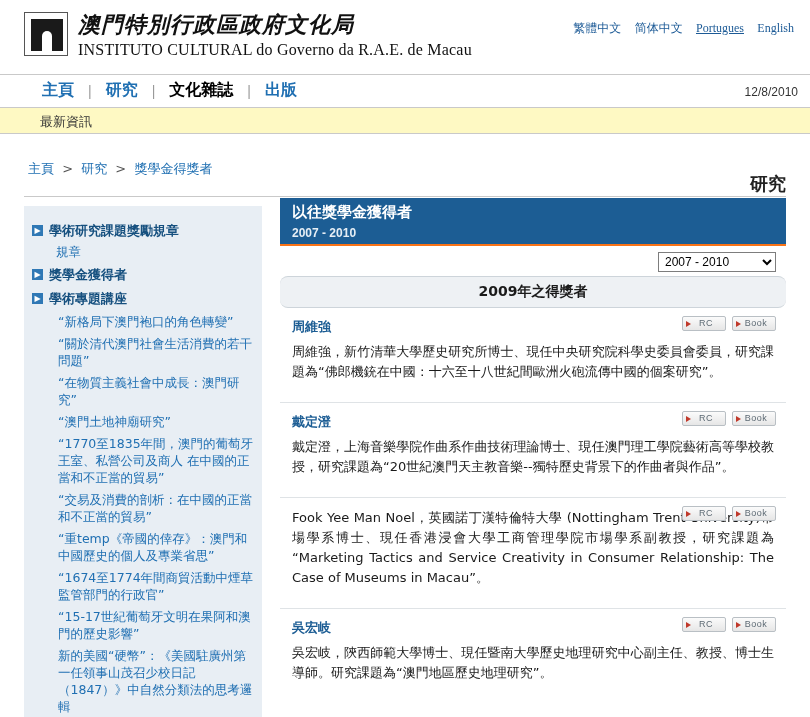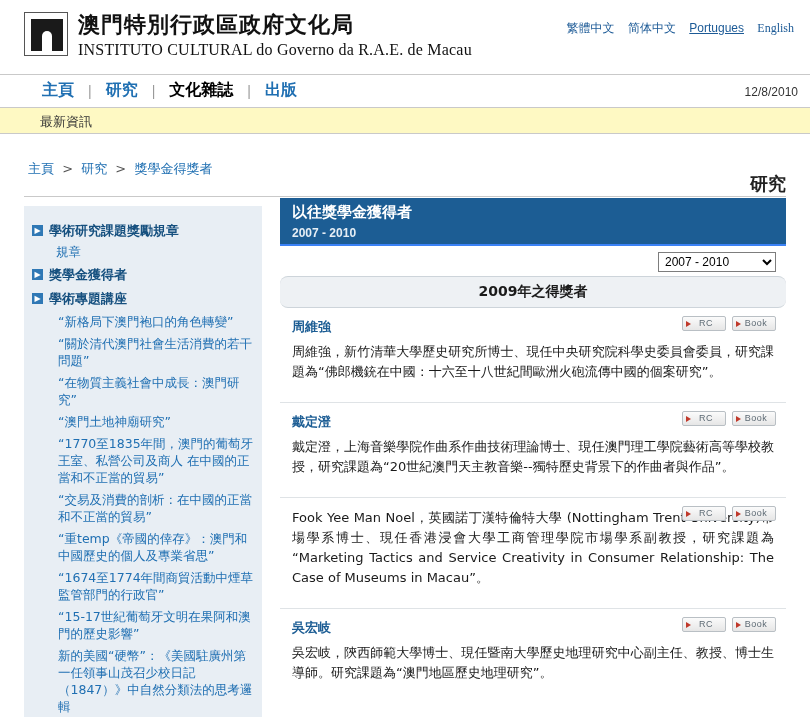--- a/index.html
+++ b/index.html
@@ -54,20 +54,21 @@
     background: #ffffff;
     border-radius: 5px 5px 0 0;
   }
   .logo-text-cn {
     font-family: "DejaVu Sans", sans-serif;
     font-size: 22px;
     font-weight: bold;
     letter-spacing: 1px;
     color: #111;
     line-height: 26px;
+    font-style: italic;
   }
   .logo-text-pt {
     font-family: "Liberation Serif", serif;
     font-size: 16px;
     color: #111;
     line-height: 20px;
     letter-spacing: 0.2px;
     margin-top: 2px;
   }
   .lang-bar {
@@ -76,21 +77,21 @@
     font-size: 12px;
     color: #1c5a96;
   }
   .lang-bar a {
     color: #1c5a96;
     text-decoration: none;
     margin-left: 10px;
     font-family: "Liberation Sans", sans-serif;
   }
   .lang-bar a.pt {
-    font-family: Liberation Sans, sans-serif;
+    font-family: Liberation Serif, serif;
     text-decoration: underline;
   }
   .lang-bar a.en {
     font-family: "Liberation Serif", serif;
   }
 
   
   .navbar {
     position: relative;
     height: 34px;
@@ -219,21 +220,21 @@
   .content {
     position: absolute;
     left: 280px; top: 198px;
     width: 506px;
   }
   .panel-head {
     background: #1c5d94;
     color: #fff;
     height: 48px;
     position: relative;
-    border-bottom: 2px solid #3b82f6;
+    border-bottom: 2px solid #f97316;
   }
   .panel-head .t1 {
     position: absolute;
     left: 12px; top: 5px;
     font-family: "DejaVu Sans", sans-serif;
     font-size: 15px;
     font-weight: bold;
   }
   .panel-head .t2 {
     position: absolute;

